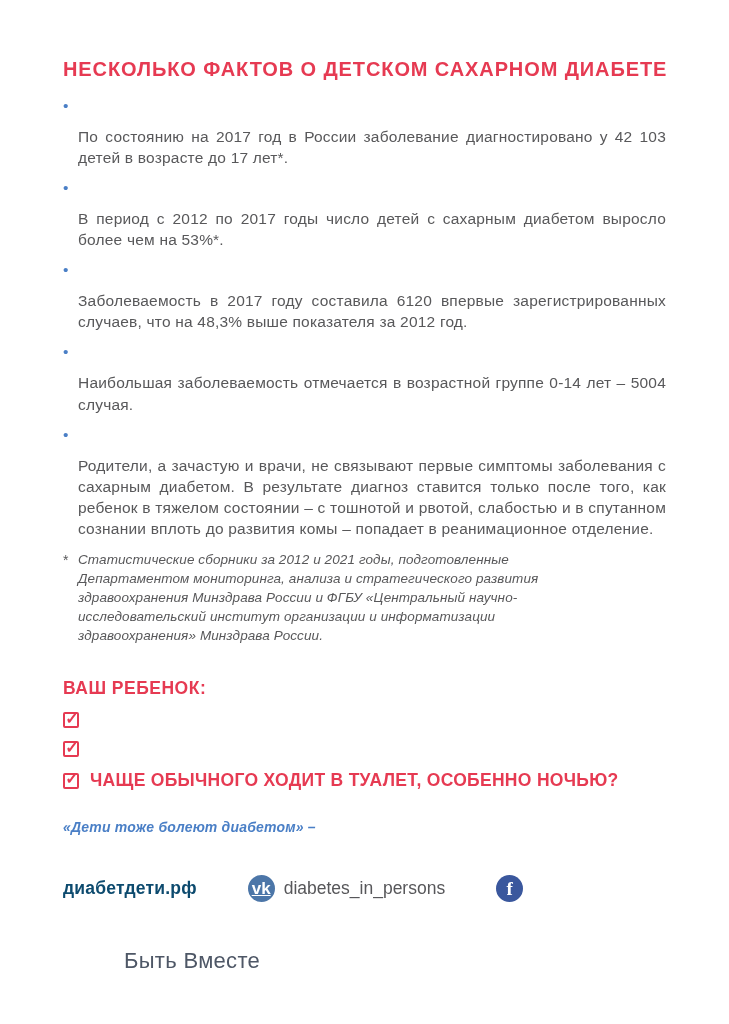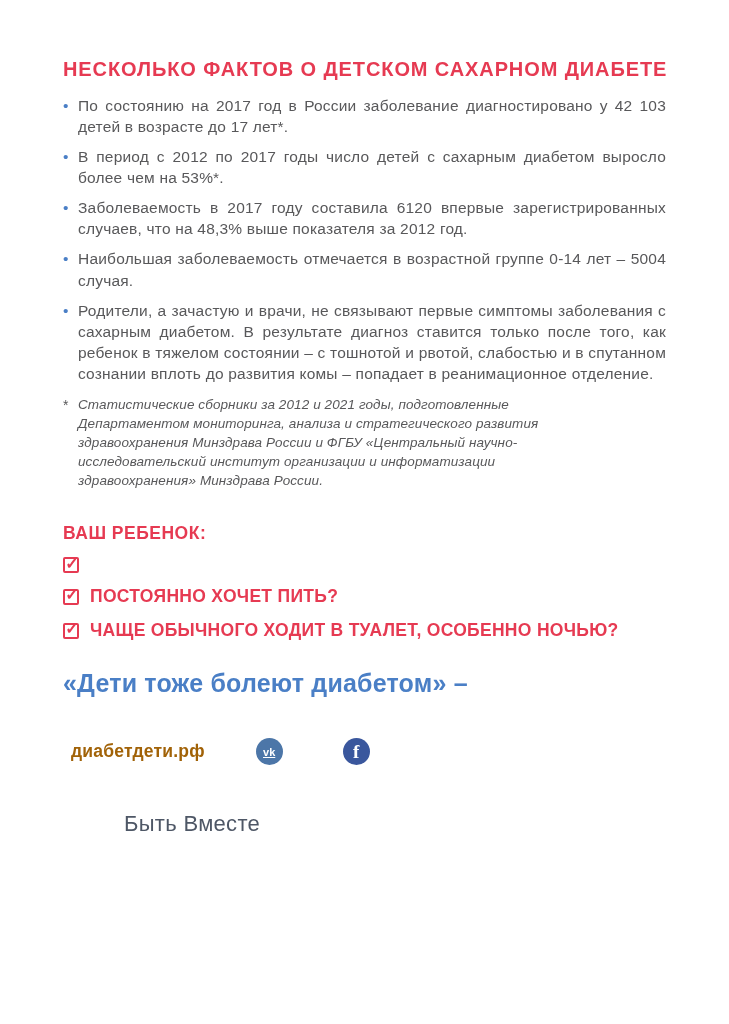--- a/index.html
+++ b/index.html
@@ -15,20 +15,21 @@
   .title{
     color:var(--red); font-size:20px; font-weight:bold;
     letter-spacing:0.9px; margin-bottom:14px; white-space:nowrap;
   }
   .facts{ list-style:none; }
   .facts li{ display:flex; margin-bottom:9px; }
   .fact-dot{ color:var(--blue); width:15px; flex:none; font-size:15.5px; line-height:1.36; }
   .fact-text{
     flex:1; font-size:15.5px; line-height:1.36; text-align:justify;
     letter-spacing:0.2px;
+    margin-top:31px;
   }
   .footnote{
     display:flex; margin-top:12px; padding-right:55px;
     font-style:italic; font-size:13.5px; line-height:1.4; letter-spacing:0.1px;
   }
   .fn-star{ width:15px; flex:none; font-style:normal; font-size:14px; }
   .fn-text{ flex:1; }
   
   .checklist{ margin-top:33px; }
   .checklist-title{
@@ -44,34 +45,34 @@
     display:flex; align-items:center; justify-content:center;
     font-size:16px; font-weight:bold; color:var(--red);
   }
   .checkbox .glyph{ transform:translate(1px,-2px); }
   
   .warning{ margin-top:23px; }
   .warning-line1{ color:var(--red);  font-size:26.5px; font-weight:bold; letter-spacing:0.4px; white-space:nowrap; }
   .warning-line2{ color:var(--blue); font-size:26.5px; font-weight:bold; letter-spacing:0.4px; margin-top:7px; white-space:nowrap; }
   
   .project{ margin-top:28px; }
-  .project-title{ color:var(--blue); font-weight:bold; font-size:25px; letter-spacing:0.2px; }
+  .project-title{ color:var(--blue); font-weight:bold; font-size:14px; letter-spacing:0.2px;font-style:italic; }
   .project-desc{
     margin-top:7px; font-size:19px; line-height:1.5; max-width:602px;
     letter-spacing:0.1px;
   }
   
   .contacts{ margin-top:40px; display:flex; align-items:center; }
-  .site{ font-weight:bold; color:#a16207; font-size:17.5px; letter-spacing:0.2px; cursor:pointer;margin-left:8px; }
+  .site{ font-weight:bold; color:#0c4a6e; font-size:17.5px; letter-spacing:0.2px; cursor:pointer; }
   .social{ display:flex; align-items:center; margin-left:51px; font-size:17.5px; color:#57575a; cursor:pointer; }
   .icon-circle{
     width:27px; height:27px; border-radius:50%; color:#fff; flex:none;
     display:flex; align-items:center; justify-content:center; margin-right:9px;
   }
-  .vk-badge{ background:var(--vk_blue); font-size:11px; font-weight:bold; letter-spacing:0;text-decoration:underline; }
+  .vk-badge{ background:var(--vk_blue); font-size:17px; font-weight:bold; letter-spacing:0;text-decoration:underline; }
   .fb-badge{ background:var(--fb_blue); font-size:19px; font-weight:bold; font-family:"Liberation Serif", serif; }
   
   .logos{ margin-top:46px; display:flex; align-items:center; }
   .logo-vmeste{ margin-left:53px; display:flex; align-items:flex-end; }
   .vmeste-text{ margin-left:8px; padding-bottom:10px; }
   .vmeste-title{ color:#4e5766; font-size:22px; letter-spacing:0.3px; }
 </style>
 </head>
 <body>
 
@@ -119,21 +120,20 @@
         <div class="check-row">
           <span class="checkbox">
             <span class="glyph">✓</span>
           </span>
         </div>
 
         <div class="check-row">
           <span class="checkbox">
             <span class="glyph">✓</span>
           </span>
-          <span>ПОСТОЯННО ХОЧЕТ ПИТЬ?</span>
         </div>
 
         <div class="check-row">
           <span class="checkbox">
             <span class="glyph">✓</span>
           </span>
           <span>ЧАЩЕ ОБЫЧНОГО ХОДИТ В ТУАЛЕТ, ОСОБЕННО НОЧЬЮ?</span>
         </div>
       </div>
   </div>
@@ -142,20 +142,21 @@
   </div>
 
   <div class="project">
     <div class="project-title">«Дети тоже болеют диабетом» –</div>
   </div>
 
   <div class="contacts">
     <span class="site">диабетдети.рф</span>
     <span class="social">
       <span class="icon-circle vk-badge">vk</span>
+      <span>diabetes_in_persons</span>
     </span>
     <span class="social">
       <span class="icon-circle fb-badge">f</span>
     </span>
   </div>
 
   <div class="logos">
 
     <div class="logo-vmeste">
 

